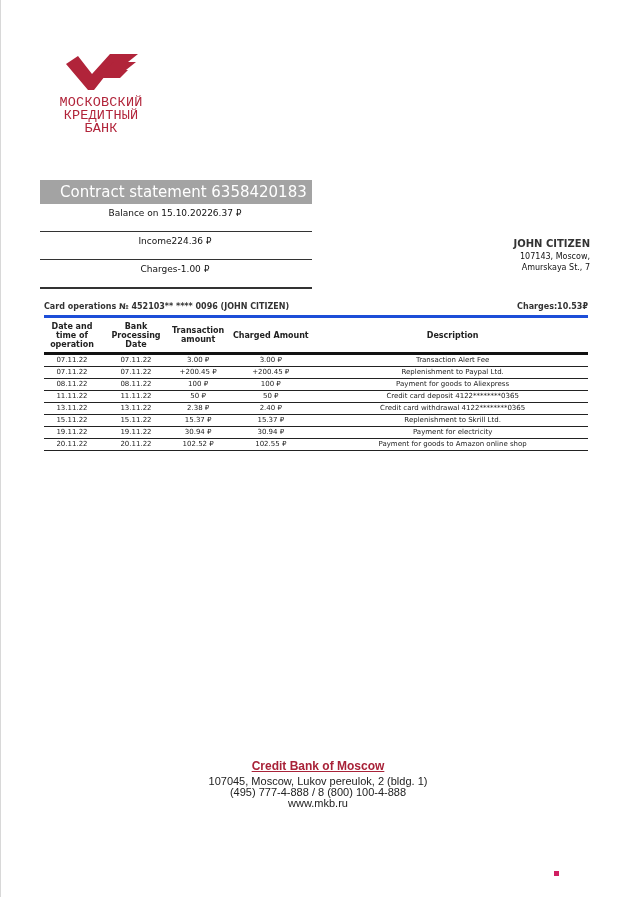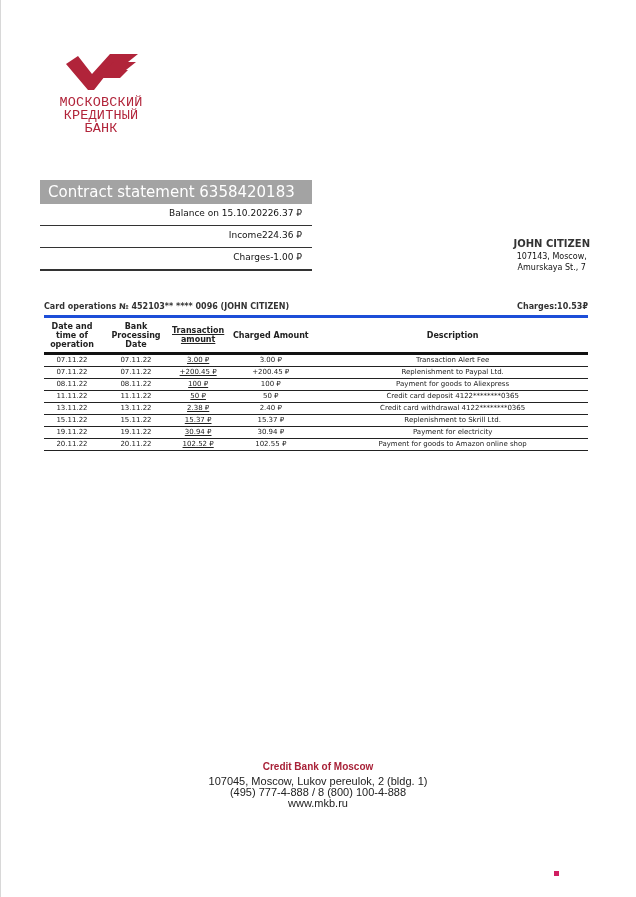--- a/index.html
+++ b/index.html
@@ -7,47 +7,47 @@
          font-family: "DejaVu Sans", sans-serif; color: #111; }
   .left-edge { position: absolute; left: 0; top: 0; width: 6px; height: 897px;
                border-left: 1px solid #d8d8d8; }
   .logo { position: absolute; left: 40px; top: 52px; width: 130px; }
   .logo svg { display: block; margin-left: 26px; }
   .logo-text { color: #b1243a; font-family: Liberation Mono, monospace; font-size: 13.5px;
                line-height: 13px; letter-spacing: 0.2px; margin-top: 4px; text-align: center; width: 122px; }
 
   .summary { position: absolute; left: 40px; top: 180px; width: 272px; }
   .summary-title { background: #a3a3a3; color: #fff; font-size: 15px; height: 24px;
-                   line-height: 24px; padding-left: 8px; }
-  .summary-row { display: flex; justify-content: flex-end; font-size: 9px;
-                 height: 19px; line-height: 19px; padding: 0 10px 2px 8px; border-bottom: 1px solid #333; }
+                   line-height: 24px; padding-left: 20px; }
+  .summary-row { display: flex; justify-content: center; font-size: 9px;
+                 height: 19px; line-height: 19px; padding: 0 10px 8px 8px; border-bottom: 1px solid #333; }
   .summary-row:nth-child(3), .summary-row:nth-child(4) { border-bottom: 2px solid #888; }
   .summary-row:last-child { border-bottom: 2px solid #333; }
 
-  .client { position: absolute; right: 46px; top: 237px; text-align: center; font-size: 8px; line-height: 11px; }
+  .client { position: absolute; right: 46px; top: 237px; text-align: right; font-size: 8px; line-height: 11px; }
   .client .name { font-weight: bold; font-size: 10px; color: #333; line-height: 14px; }
 
   .ops-head { position: absolute; left: 44px; top: 302px; width: 544px; display: flex;
               justify-content: space-between; font-size: 8px; font-weight: bold; color: #333; }
   .ops-table { position: absolute; left: 44px; top: 315px; width: 544px; border-collapse: collapse; }
   .ops-table th { font-size: 8px; font-weight: bold; line-height: 9px; height: 34px; padding: 0;
                   border-top: 3px solid #1d4ed8; border-bottom: 3px solid #111; color: #222; }
   .ops-table td { font-size: 7px; height: 11px; line-height: 11px; padding: 0;
                   border-bottom: 1px solid #222; color: #222; text-align: center; }
   .c1 { width: 56px; text-align: center; }
   .c2 { width: 72px; text-align: center; }
-  .c3 { width: 52px; text-align: right; padding-right: 0; text-decoration: underline; }
+  .c3 { width: 52px; text-align: right; padding-right: 0; }
   .c4 { width: 93px; text-align: right; }
   .c5 { text-align: center; }
   .ops-table td.c3 { padding-right: 0; }
   .ops-table td.c4 { padding-right: 0; }
 
   .footer { position: absolute; left: 0; width: 636px; top: 757px; text-align: center; }
-  .footer .bank { color: #a82238; font-weight: bold; font-size: 10px; line-height: 19px;
-                  font-family: "Liberation Sans", sans-serif; }
+  .footer .bank { color: #a82238; font-weight: bold; font-size: 12px; line-height: 19px;
+                  font-family: "Liberation Sans", sans-serif; text-decoration: underline; }
   .footer .line { font-size: 11px; line-height: 11px; font-family: "Liberation Sans", sans-serif; color: #222; }
   .dot { position: absolute; left: 554px; top: 871px; width: 5px; height: 5px; background: #d11f62; }
 </style>
 </head>
 <body>
 
 <div class="left-edge"></div>
 
 <div class="logo">
   <svg width="72" height="40" viewBox="0 0 72 40">

